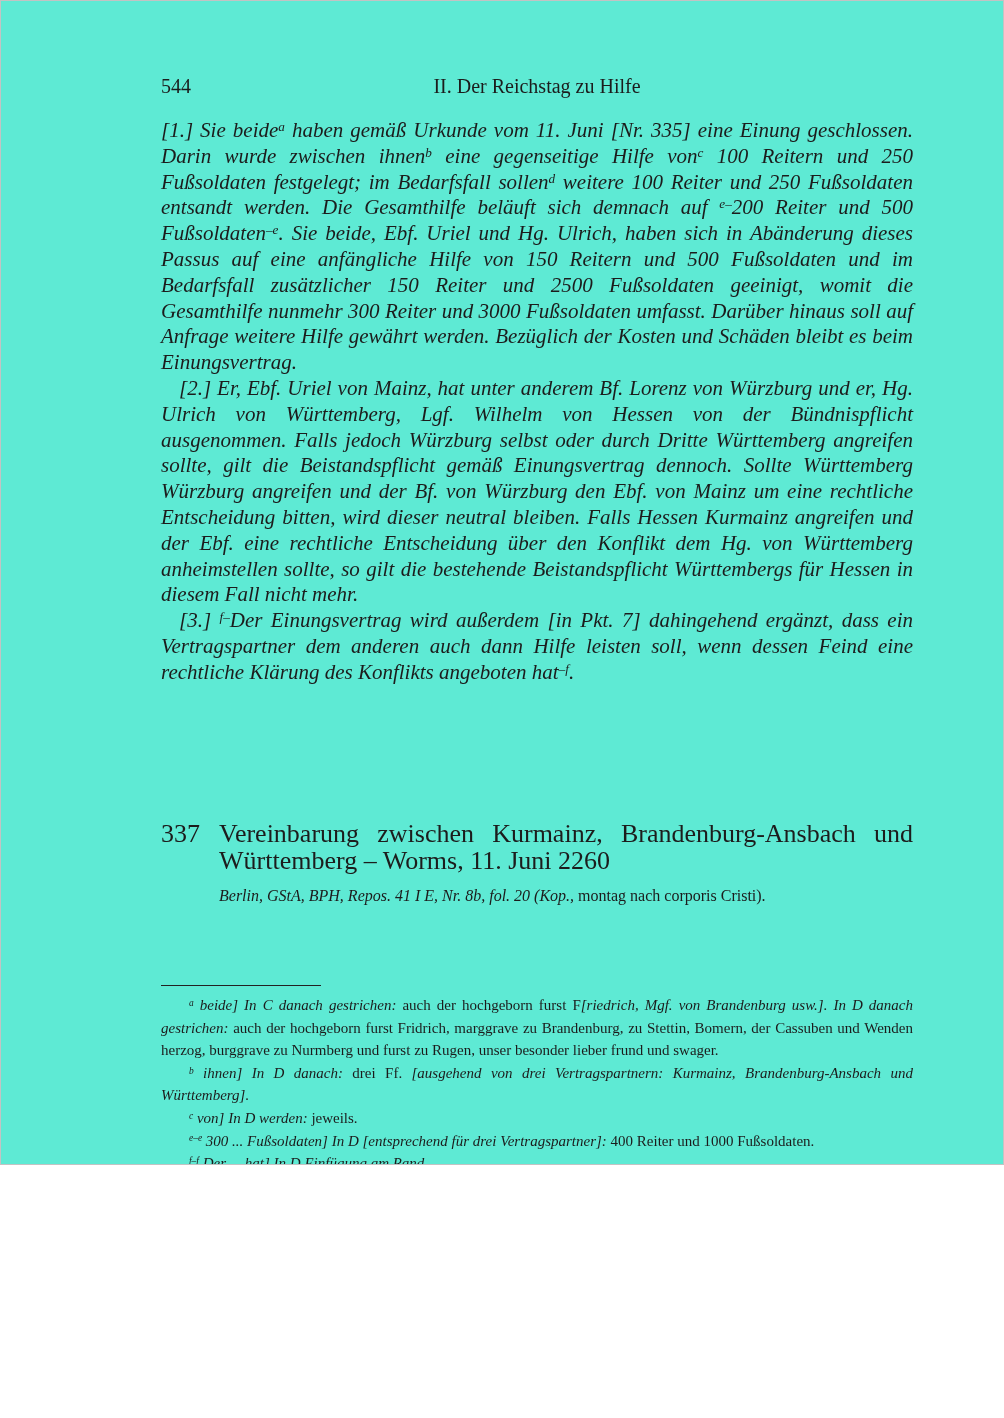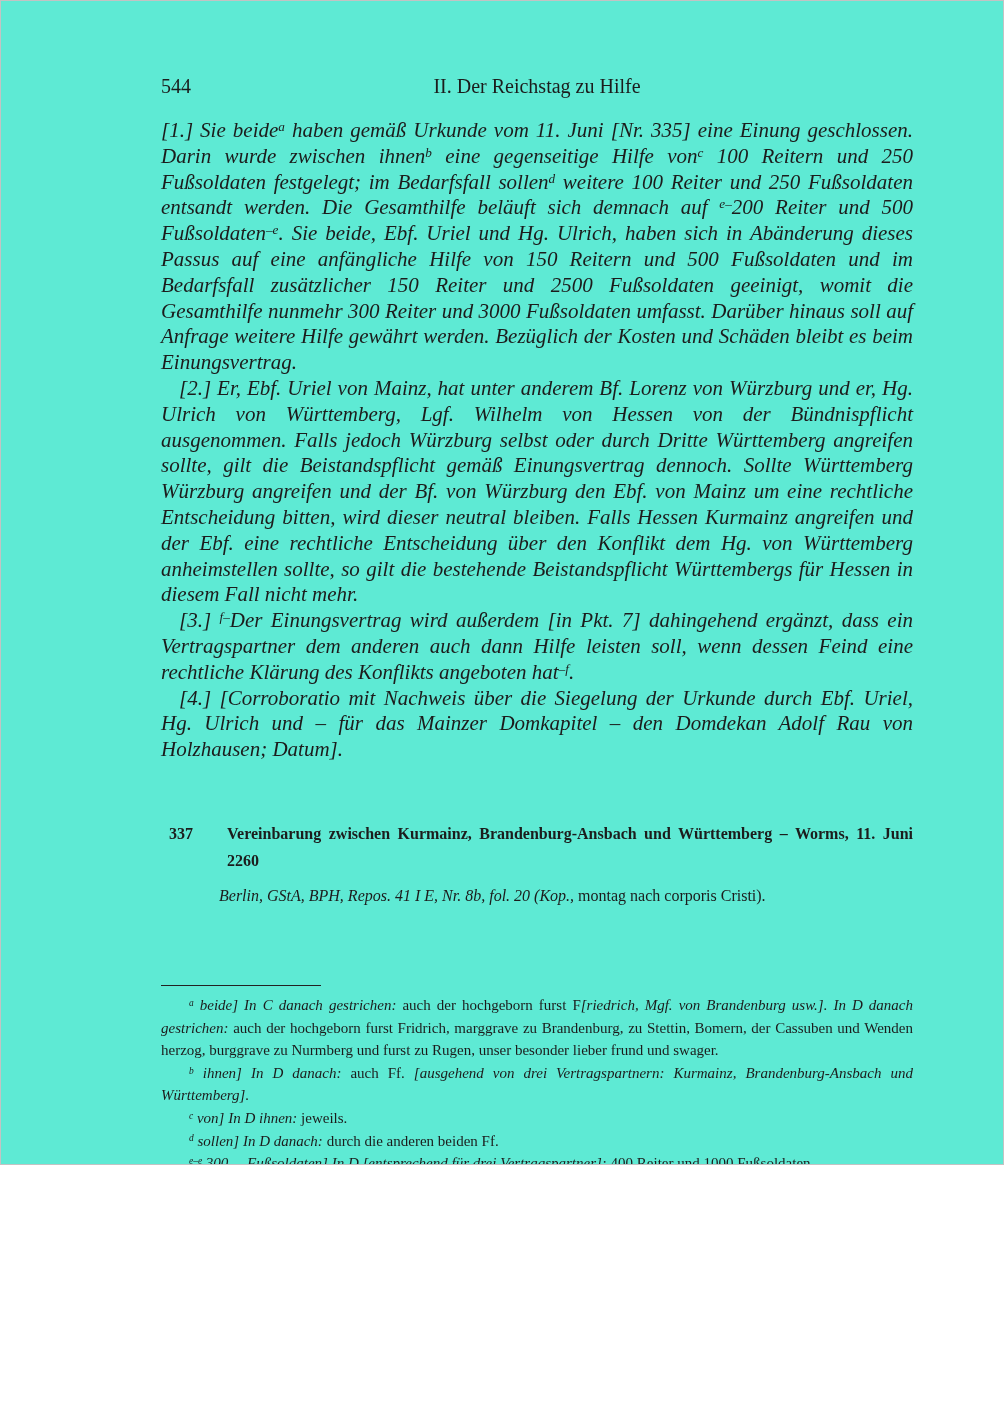--- a/index.html
+++ b/index.html
@@ -36,21 +36,21 @@
     font-size: 0.63em;
     line-height: 0;
     vertical-align: baseline;
     position: relative;
     top: -0.45em;
   }
   .entry {
     position: absolute;
     top: 820px; left: 160px; width: 752px;
   }
-  .entry-head { display: flex; font-weight: bold; font-size: 16px; line-height: 26.5px; margin-left: 8px; }
+  .entry-head { display: flex; font-weight: normal; font-size: 26px; line-height: 26.5px; }
   .entry-number { width: 58px; flex: 0 0 58px; }
   .entry-title { flex: 1; text-align: justify; }
   .entry-source {
     margin-top: 9px;
     padding-left: 58px;
     font-size: 16px;
     line-height: 26px;
     text-align: justify;
   }
   .footnotes {
@@ -77,34 +77,32 @@
 
   <header class="page-header">
     <span class="page-number">544</span>
     <span class="running-header">II. Der Reichstag zu Hilfe</span>
   </header>
 
   <main class="text-block">
     <p class="para"><span>[1.] Sie beide</span><sup>a</sup><span> haben gemäß Urkunde vom 11. Juni [Nr. 335] eine Einung geschlossen. Darin wurde zwischen ihnen</span><sup>b</sup><span> eine gegenseitige Hilfe von</span><sup>c</sup><span> 100 Reitern und 250 Fußsoldaten festgelegt; im Bedarfsfall sollen</span><sup>d</sup><span> weitere 100 Reiter und 250 Fußsoldaten entsandt werden. Die Gesamthilfe beläuft sich demnach auf </span><sup>e–</sup><span>200 Reiter und 500 Fußsoldaten</span><sup>–e</sup><span>. Sie beide, Ebf. Uriel und Hg. Ulrich, haben sich in Abänderung dieses Passus auf eine anfängliche Hilfe von 150 Reitern und 500 Fußsoldaten und im Bedarfsfall zusätzlicher 150 Reiter und 2500 Fußsoldaten geeinigt, womit die Gesamthilfe nunmehr 300 Reiter und 3000 Fußsoldaten umfasst. Darüber hinaus soll auf Anfrage weitere Hilfe gewährt werden. Bezüglich der Kosten und Schäden bleibt es beim Einungsvertrag.</span></p>
     <p class="para"><span>[2.] Er, Ebf. Uriel von Mainz, hat unter anderem Bf. Lorenz von Würzburg und er, Hg. Ulrich von Württemberg, Lgf. Wilhelm von Hessen von der Bündnispflicht ausgenommen. Falls jedoch Würzburg selbst oder durch Dritte Württemberg angreifen sollte, gilt die Beistandspflicht gemäß Einungsvertrag dennoch. Sollte Württemberg Würzburg angreifen und der Bf. von Würzburg den Ebf. von Mainz um eine rechtliche Entscheidung bitten, wird dieser neutral bleiben. Falls Hessen Kurmainz angreifen und der Ebf. eine rechtliche Entscheidung über den Konflikt dem Hg. von Württemberg anheimstellen sollte, so gilt die bestehende Beistandspflicht Württembergs für Hessen in diesem Fall nicht mehr.</span></p>
     <p class="para"><span>[3.] </span><sup>f–</sup><span>Der Einungsvertrag wird außerdem [in Pkt. 7] dahingehend ergänzt, dass ein Vertragspartner dem anderen auch dann Hilfe leisten soll, wenn dessen Feind eine rechtliche Klärung des Konflikts angeboten hat</span><sup>–f</sup><span>.</span></p>
-    <p class="para"><span>[4.] [Corroboratio mit Nachweis über die Siegelung der Urkunde durch Ebf. Uriel, Hg. Ulrich und – für das Mainzer Domkapitel – den Domdekan Adolf Rau von Holzhausen; Datum].</span></p>
   </main>
 
   <section class="entry">
     <div class="entry-head">
       <span class="entry-number">337</span>
       <div class="entry-title">Vereinbarung zwischen Kurmainz, Brandenburg-Ansbach und Württemberg – Worms, 11. Juni 2260</div>
     </div>
     <p class="entry-source"><span class="seg-it">Berlin, GStA, BPH, Repos. 41 I E, Nr. 8b, fol. 20 (Kop., </span><span>montag nach corporis Cristi).</span></p>
   </section>
 
   <footer class="footnotes">
     <div class="footnote-rule"></div>
     <p class="footnote"><sup class="seg-it">a</sup><span class="seg-it"> beide] In C danach gestrichen: </span><span>auch der hochgeborn furst F</span><span class="seg-it">[riedrich, Mgf. von Brandenburg usw.]. In D danach gestrichen: </span><span>auch der hochgeborn furst Fridrich, marggrave zu Brandenburg, zu Stettin, Bomern, der Cassuben und Wenden herzog, burggrave zu Nurmberg und furst zu Rugen, unser besonder lieber frund und swager.</span></p>
-    <p class="footnote"><sup class="seg-it">b</sup><span class="seg-it"> ihnen] In D danach: </span><span>auch Ff. </span><span class="seg-it">[ausgehend von drei Vertragspartnern: Kurmainz, Brandenburg-Ansbach und Württemberg].</span></p>
-    <p class="footnote"><sup class="seg-it">c</sup><span class="seg-it"> von] In D ihnen: </span><span>jeweils.</span></p>
-    <p class="footnote"><sup class="seg-it">d</sup><span class="seg-it"> sollen] In D danach: </span><span>durch die anderen beiden Ff.</span></p>
+    <p class="footnote"><sup class="seg-it">b</sup><span class="seg-it"> ihnen] In D danach: </span><span>drei Ff. </span><span class="seg-it">[ausgehend von drei Vertragspartnern: Kurmainz, Brandenburg-Ansbach und Württemberg].</span></p>
+    <p class="footnote"><sup class="seg-it">c</sup><span class="seg-it"> von] In D werden: </span><span>jeweils.</span></p>
     <p class="footnote"><sup class="seg-it">e–e</sup><span class="seg-it"> 300 ... Fußsoldaten] In D [entsprechend für drei Vertragspartner]: </span><span>400 Reiter und 1000 Fußsoldaten.</span></p>
     <p class="footnote"><sup class="seg-it">f–f</sup><span class="seg-it"> Der ... hat] In D Einfügung am Rand.</span></p>
   </footer>
 
 </div>
 
 </body></html>

